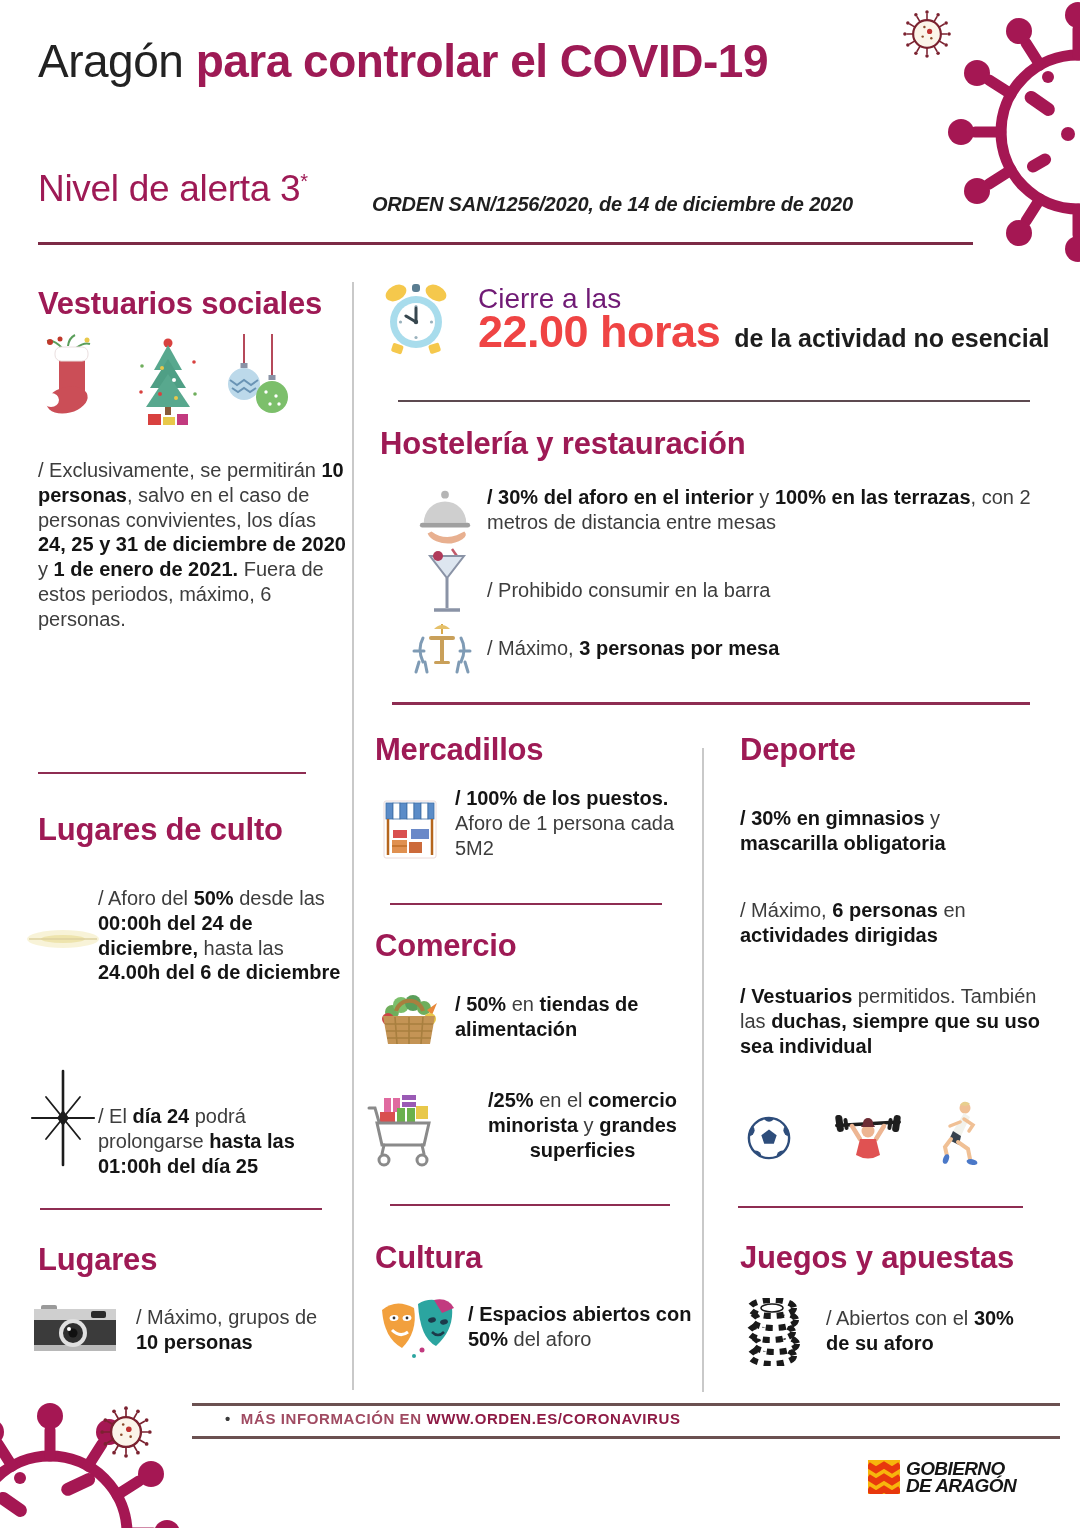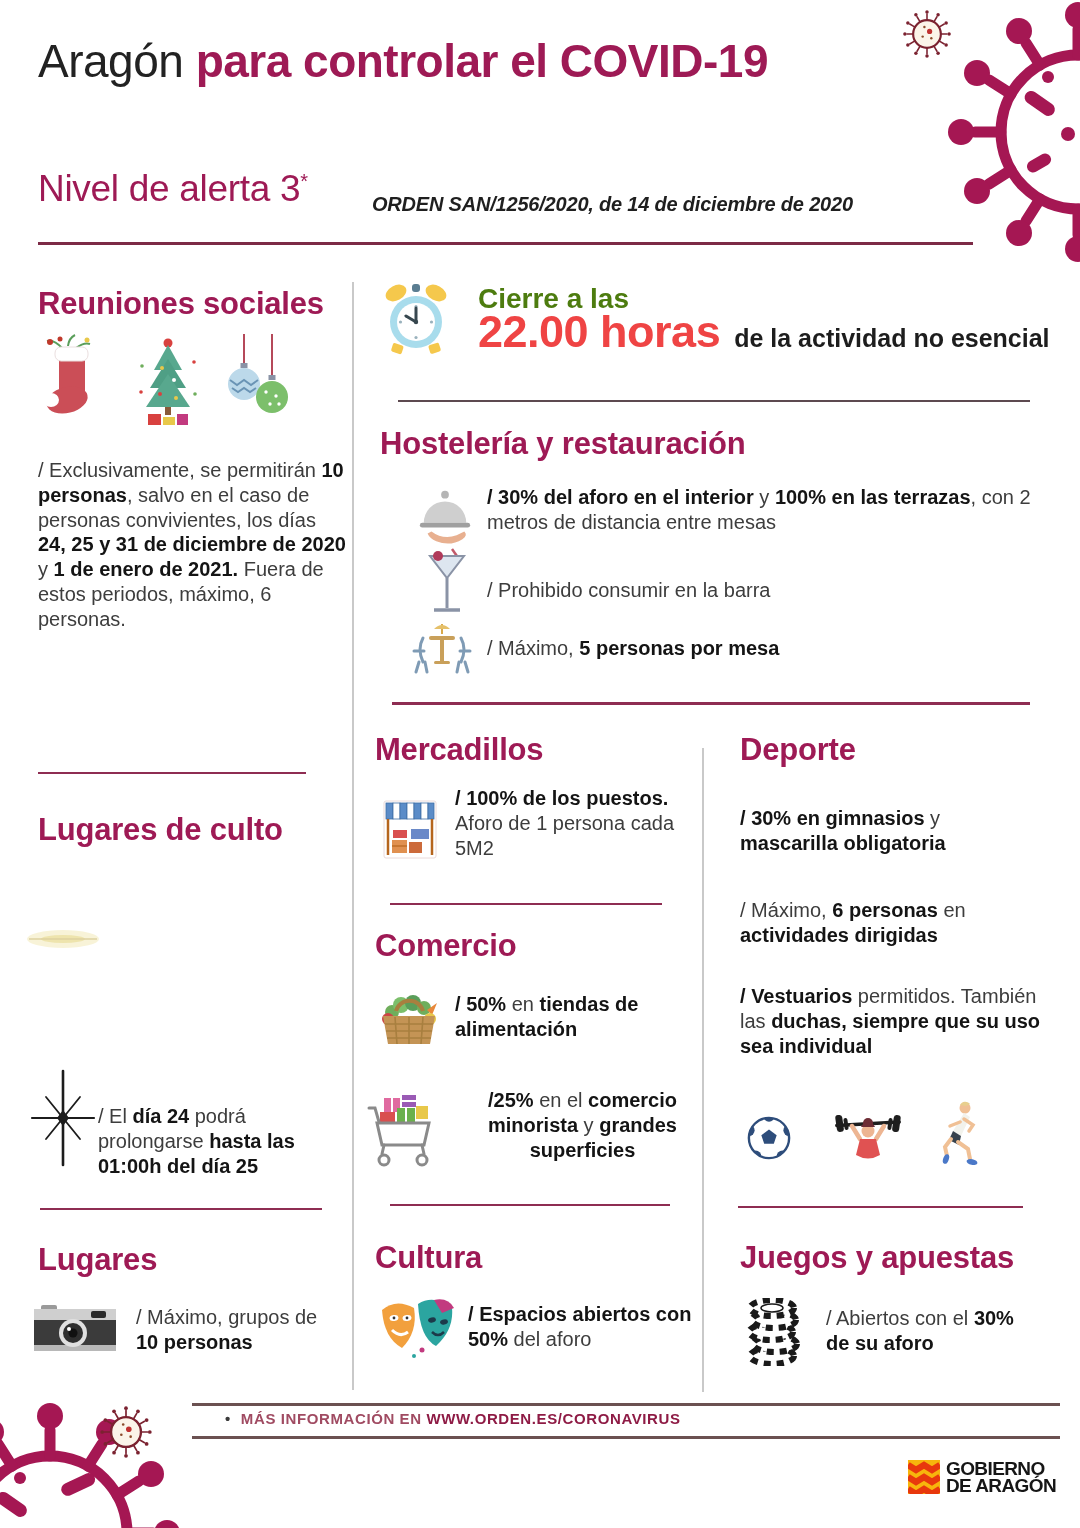--- a/index.html
+++ b/index.html
@@ -14,21 +14,21 @@
   .order{font-size:20px;font-style:italic;font-weight:700;color:#1f1f1f;letter-spacing:-0.2px;}
   .hrule{background:#7c2a46;height:3px;}
   
   .sec-title{font-size:31px;font-weight:700;color:#9e1a55;letter-spacing:-0.2px;}
   .body-text{font-size:20px;line-height:1.24;color:#3d3d3d;}
   .body-text .bold{font-weight:700;color:#141414;}
   .hr{background:#8e2d52;height:2px;}
   .hr-dark{background:#5d4a50;height:2px;}
   .vr{background:#c9c9c9;width:2px;}
   
-  .banner-prefix{font-size:28px;font-weight:700;color:#4d7c0f;}
+  .banner-prefix{font-size:28px;font-weight:400;color:#701a75;}
   .banner-row{display:flex;align-items:baseline;gap:14px;}
   .banner-time{font-size:45px;font-weight:700;color:#ef4444;letter-spacing:-0.5px;}
   .banner-suffix{font-size:25px;font-weight:700;color:#1d1d1d;}
   
   .f-line{background:#6b5151;height:3px;}
   .f-info{font-size:15px;letter-spacing:0.6px;color:#a04b62;font-weight:600;}
   .f-info .url{font-weight:700;color:#8e1b45;}
   .f-info .dot{color:#3a3a3a;margin-right:10px;}
   .logo{display:flex;align-items:center;gap:6px;}
   .logo-text{font-size:19px;line-height:0.92;font-weight:700;color:#161616;letter-spacing:-0.6px;}
@@ -136,21 +136,21 @@
   <div class="abs alert" style="left:38px;top:168px;">
     <span>Nivel de alerta 3</span><sup>*</sup>
   </div>
   <div class="abs order" style="left:372px;top:193px;">ORDEN SAN/1256/2020, de 14 de diciembre de 2020</div>
 
   <div class="abs hrule" style="left:38px;top:242px;width:935px;"></div>
 
   <div class="abs vr" style="left:352px;top:282px;height:1108px;"></div>
   <div class="abs vr" style="left:702px;top:748px;height:644px;"></div>
 
-  <div class="abs sec-title" style="left:38px;top:286px;">Reuniones sociales</div>
+  <div class="abs sec-title" style="left:38px;top:286px;">Vestuarios sociales</div>
 
   <span class="abs" style="left:42px;top:334px;">
     <svg width="60" height="96" viewBox="0 0 60 96">
       <g stroke="#5a9e5a" stroke-width="2" fill="none">
         <path d="M20 14 q-8 -9 -15 -7"></path>
           <path d="M26 12 q1 -8 7 -11"></path>
           <path d="M34 14 q8 -6 14 -4"></path>
       </g>
       <circle cx="8" cy="8" r="3" fill="#c0392b"></circle>
         <circle cx="18" cy="5" r="2.5" fill="#c0392b"></circle>
@@ -206,20 +206,21 @@
 
   <div class="abs sec-title" style="left:38px;top:812px;">Lugares de culto</div>
 
   <span class="abs" style="left:25px;top:918px;">
     <svg width="76" height="42" viewBox="0 0 76 42">
       <ellipse cx="38" cy="21" rx="36" ry="9" fill="#f2e9b8" opacity="0.55"></ellipse>
       <ellipse cx="38" cy="21" rx="22" ry="4" fill="#e8dc96" opacity="0.65"></ellipse>
       <line x1="4" y1="21" x2="72" y2="21" stroke="#ded2a0" stroke-width="1.5"></line>
     </svg>
   </span>
+  <div class="abs body-text" style="left:98px;top:886px;width:245px;"><span>/ Aforo del </span><span class="bold">50%</span><span>  desde las </span><span class="bold">00:00h del 24 de diciembre,</span><span> hasta las </span><span class="bold">24.00h del 6 de diciembre</span></div>
 
   <span class="abs" style="left:28px;top:1068px;">
     <svg width="70" height="100" viewBox="0 0 70 100">
       <g stroke="#1c1c1c" stroke-linecap="round">
         <line x1="35" y1="3" x2="35" y2="97" stroke-width="2.6"></line>
         <line x1="4" y1="50" x2="66" y2="50" stroke-width="2.2"></line>
         <line x1="18" y1="29" x2="52" y2="71" stroke-width="1.8"></line>
         <line x1="52" y1="29" x2="18" y2="71" stroke-width="1.8"></line>
       </g>
       <polygon points="35,42 41,50 35,58 29,50" fill="#1c1c1c"></polygon>
@@ -310,21 +311,21 @@
           <line x1="6" y1="31" x2="16" y2="31"></line>
         <line x1="11" y1="42" x2="8" y2="52"></line>
           <line x1="17" y1="42" x2="19" y2="52"></line>
         <path d="M53 18 q6 11 0 24"></path>
           <line x1="52" y1="31" x2="62" y2="31"></line>
         <line x1="51" y1="42" x2="49" y2="52"></line>
           <line x1="57" y1="42" x2="60" y2="52"></line>
       </g>
     </svg>
   </span>
-  <div class="abs body-text" style="left:487px;top:636px;width:560px;"><span>/  Máximo, </span><span class="bold">5 personas por mesa</span></div>
+  <div class="abs body-text" style="left:487px;top:636px;width:560px;"><span>/  Máximo, </span><span class="bold">3 personas por mesa</span></div>
 
   <div class="abs hr" style="left:392px;top:702px;width:638px;height:3px;"></div>
 
   <div class="abs sec-title" style="left:375px;top:732px;">Mercadillos</div>
 
   <span class="abs" style="left:383px;top:796px;">
     <svg width="54" height="64" viewBox="0 0 54 64">
       <rect x="1" y="5" width="52" height="57" fill="#ffffff" stroke="#eadada" rx="2"></rect>
       <g stroke="#3f6ea5" stroke-width="0.8">
         <rect x="3" y="7" width="7" height="16" fill="#5b8cc8"></rect>
@@ -492,21 +493,21 @@
     </svg>
   </span>
   <div class="abs body-text" style="left:826px;top:1306px;width:205px;"><span>/ Abiertos con el </span><span class="bold">30% de su aforo</span></div>
 
   <div class="abs f-line" style="left:192px;top:1403px;width:868px;"></div>
   <div class="abs f-info" style="left:225px;top:1410px;">
     <span class="dot">•</span><span>MÁS INFORMACIÓN EN </span><span class="url">WWW.ORDEN.ES/CORONAVIRUS</span>
   </div>
   <div class="abs f-line" style="left:192px;top:1436px;width:868px;"></div>
 
-  <div class="abs logo" style="left:908px;top:1460px;">
+  <div class="abs logo" style="left:868px;top:1460px;font-style:italic;">
     <span>
       <svg width="32" height="34" viewBox="0 0 32 34">
         <rect x="0" y="0" width="32" height="34" fill="#f7b50c"></rect>
         <g stroke="#e8380d" stroke-width="6.5" fill="none">
           <path d="M0 5 L8 10 L16 5 L24 10 L32 5"></path>
           <path d="M0 17 L8 22 L16 17 L24 22 L32 17"></path>
           <path d="M0 29 L8 34 L16 29 L24 34 L32 29"></path>
         </g>
       </svg>
     </span>

